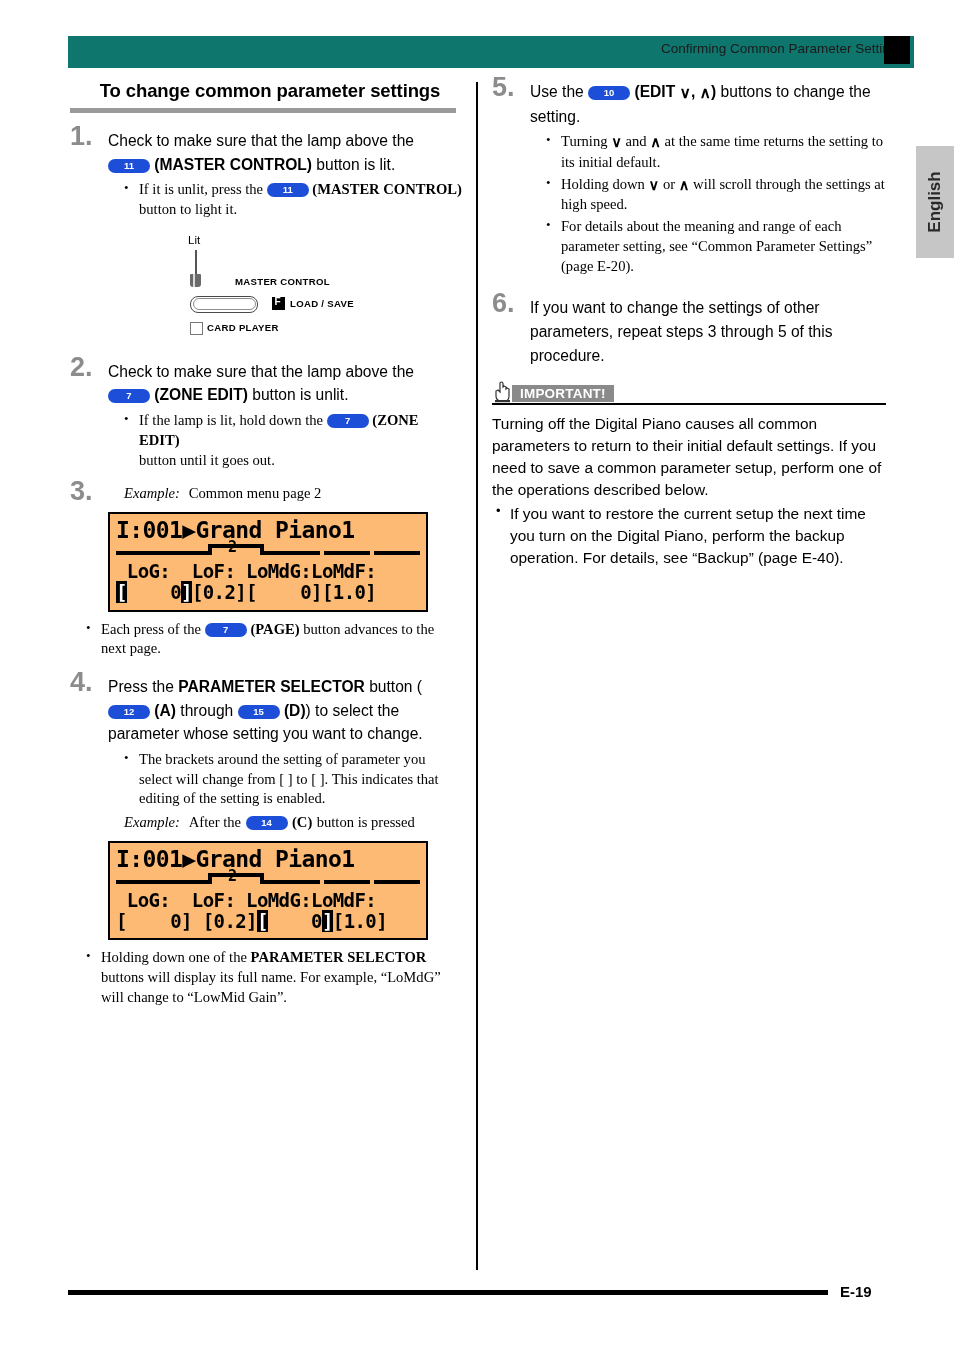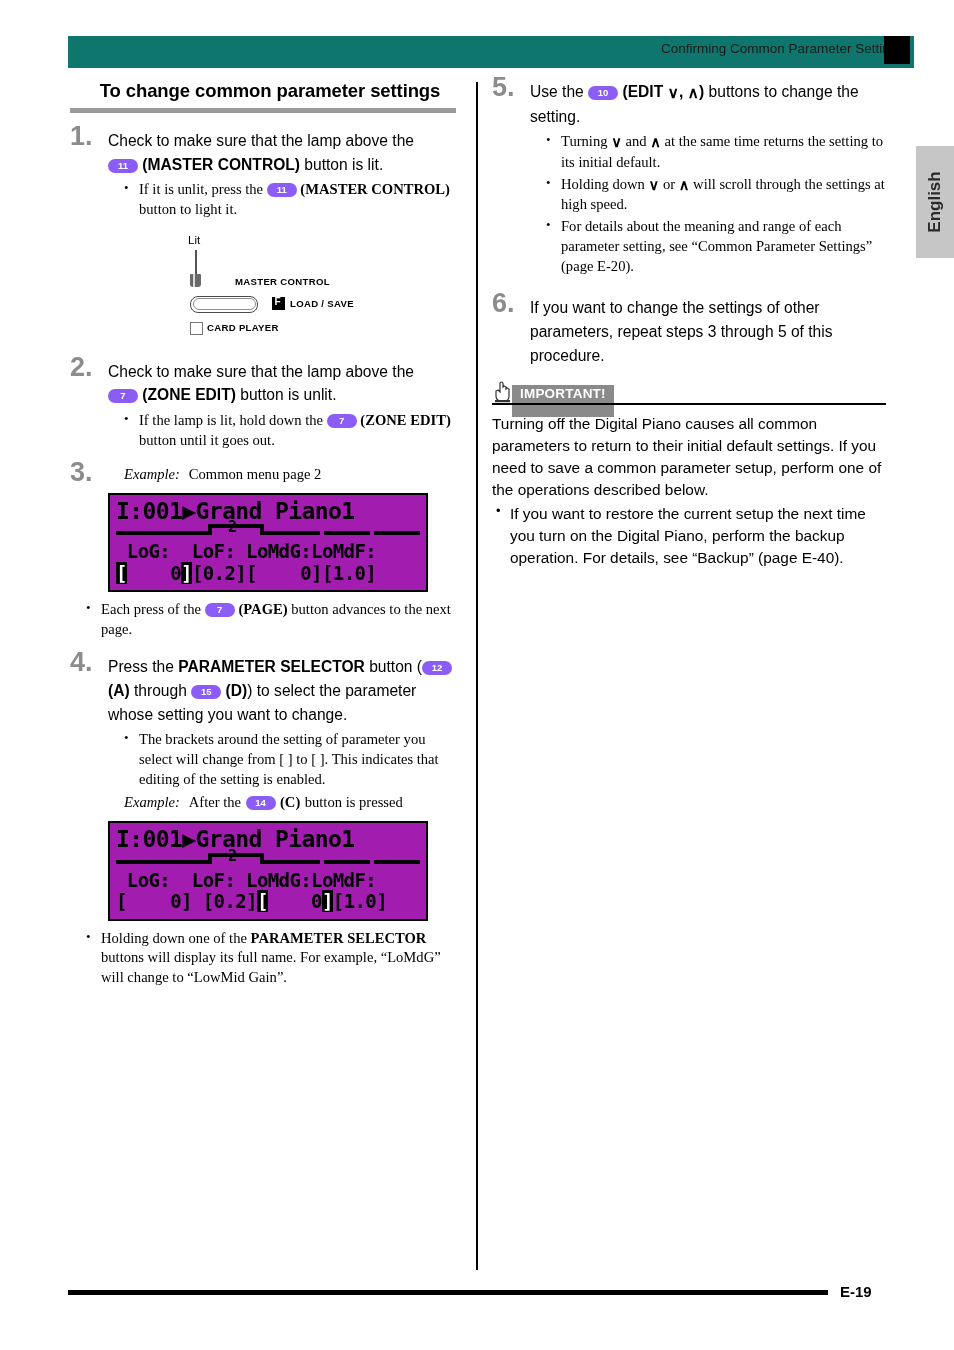--- a/index.html
+++ b/index.html
@@ -128,23 +128,23 @@
     color: #000;
   }
   .step-text b { font-weight: bold; }
 
   
   .cnum {
     display: inline-block;
     min-width: 14px;
     height: 14px;
     line-height: 14px;
-    padding: 0 8px;
+    padding: 0 14px;
     border-radius: 8px;
-    background: #8b5cf6;
+    background: #1d4ed8;
     color: #fff;
     font-size: 9.5px;
     font-weight: bold;
     text-align: center;
     vertical-align: 1px;
     font-family: "Liberation Sans", sans-serif;
   }
 
   
   ul.bul {
@@ -299,21 +299,21 @@
     font-size: 9.6px;
     font-weight: bold;
     letter-spacing: 0.3px;
   }
 
   
   .lcd {
     margin: 10px 0 0 38px;
     width: 320px;
     border: 2.5px solid #000;
-    background: #a21caf;
+    background: #fdba74;
     padding: 4px 2px 6px 6px;
     box-sizing: border-box;
     font-family: "DejaVu Sans Mono", monospace;
   }
   .lcd-row {
     white-space: pre;
     font-size: 23px;
     line-height: 1.08;
     letter-spacing: -0.6px;
     font-weight: bold;
@@ -372,21 +372,21 @@
     height: 20px;
   }
   .important-tag {
     position: absolute;
     left: 20px;
     top: 0;
     background: #8a8a8a;
     color: #fff;
     font-size: 13.5px;
     font-weight: bold;
-    padding: 1px 8px 16px 8px;
+    padding: 1px 8px 1px 8px;
     font-family: "Liberation Sans", sans-serif;
     letter-spacing: 0.2px;
   }
   .important-hand {
     position: absolute;
     left: 0;
     top: -4px;
     width: 20px;
     height: 22px;
   }

